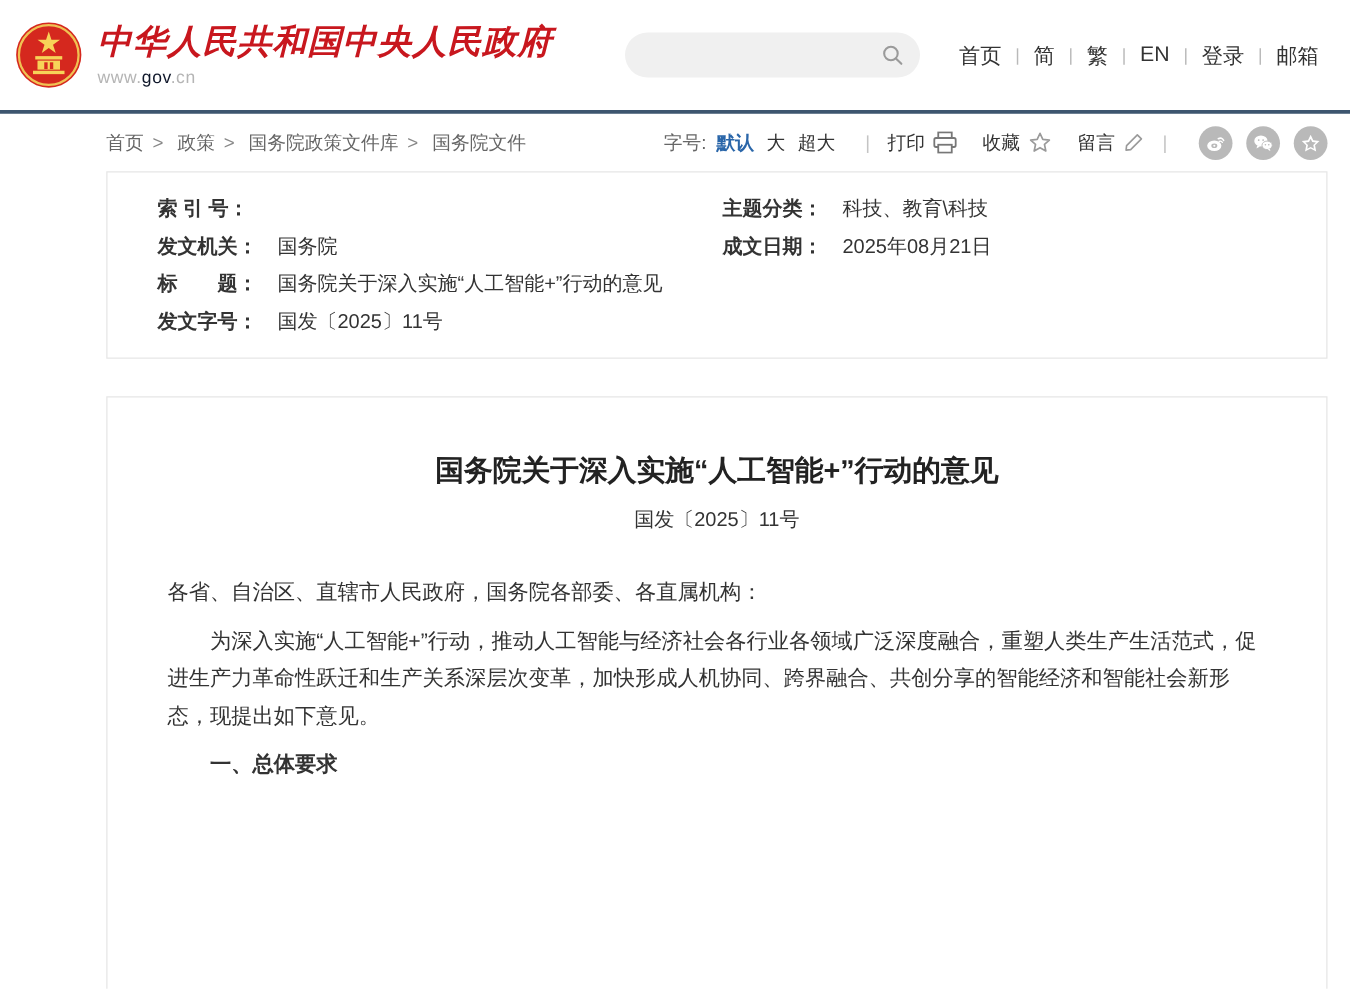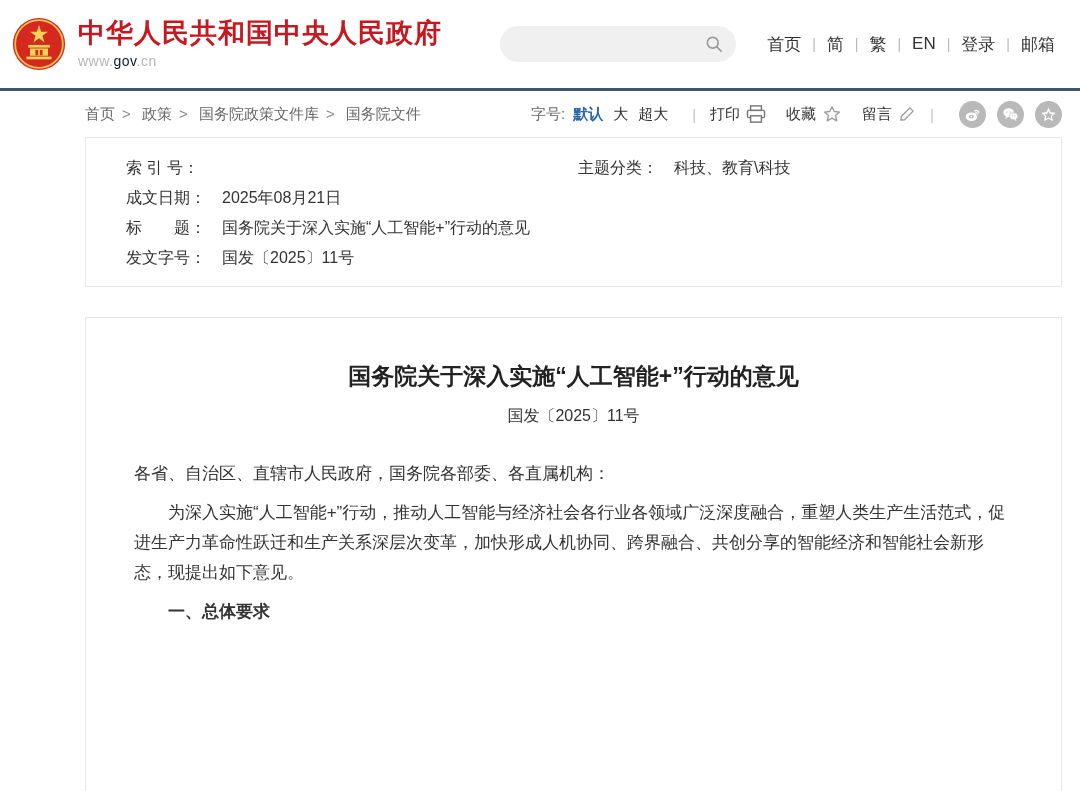--- a/index.html
+++ b/index.html
@@ -4,21 +4,21 @@
 <style>
   * { box-sizing: border-box; margin: 0; padding: 0; }
   html,body { width:1080px; height:791px; overflow:hidden; background:#fff;
     font-family:"Liberation Sans","DejaVu Sans",sans-serif; color:#333; }
 
   
   .header { height:88px; display:flex; align-items:center; padding:0 14px 0 12px; background:#fff; }
   .logo-wrap { display:flex; align-items:center; }
   .emblem { width:54px; height:54px; flex:0 0 auto; }
   .site-ident { margin-left:12px; }
-  .site-title { color:#c8171e; font-size:27px; font-weight:bold; letter-spacing:1px; line-height:1.1; }
+  .site-title { color:#c8171e; font-size:27px; font-weight:bold; letter-spacing:1px; line-height:1.1;font-style:italic; }
   .site-url { font-size:14px; color:#b5b5b5; margin-top:4px; letter-spacing:.5px; }
   .site-url .gov { color:#0f172a; }
   .header-right { margin-left:auto; display:flex; align-items:center; }
   .search-box { width:236px; height:36px; background:#f0f0f0; border:none; border-radius:18px;
     display:flex; align-items:center; padding:0 12px 0 16px; }
   .search-input { flex:1; border:none; background:transparent; outline:none; font-size:14px; color:#333; }
   .search-icon { width:20px; height:20px; }
   .top-nav { display:flex; align-items:center; margin-left:20px; font-size:17px; color:#333; }
   .top-nav a { color:#333; text-decoration:none; padding:0 11px; white-space:nowrap; }
   .nav-sep { color:#b9b9b9; font-size:14px; }
@@ -40,21 +40,21 @@
   .tool-btn svg { margin-left:6px; }
   .share-group { display:flex; align-items:center; }
   .share-circle { width:27px; height:27px; border-radius:50%; background:#b9b9b9; margin-left:11px;
     display:flex; align-items:center; justify-content:center; cursor:pointer; }
 
   
   .meta-box { border:1px solid #e6e6e6; padding:15px 20px 13px 40px; background:#fff; }
   .meta-grid { display:grid; grid-template-columns:452px 1fr; row-gap:0; }
   .meta-cell { display:flex; line-height:30px; font-size:16px; white-space:nowrap; }
   .meta-cell.full { grid-column:1 / -1; }
-  .meta-label { font-weight:normal; color:#333; width:96px; flex:0 0 auto; }
+  .meta-label { font-weight:bold; color:#333; width:96px; flex:0 0 auto; }
   .meta-value { color:#333; }
 
   
   .article-box { border:1px solid #e6e6e6; margin-top:30px; padding:42px 48px 60px; background:#fff; height:620px; }
   .doc-title { text-align:center; font-size:23px; font-weight:bold; color:#222; line-height:1.4; }
   .doc-number { text-align:center; font-size:16px; color:#333; margin-top:14px; }
   .doc-body { margin-top:32px; font-size:17px; line-height:30px; color:#333; }
   .doc-body p { margin-bottom:9px; }
   .doc-body p.indent { text-indent:2em; }
   .doc-body p.section-head { text-indent:2em; font-weight:bold; }
@@ -175,20 +175,24 @@
   <div class="meta-box">
     <div class="meta-grid">
       <div class="meta-cell">
         <span class="meta-label">索 引 号：</span>
       </div>
       <div class="meta-cell">
         <span class="meta-label">主题分类：</span>
         <span class="meta-value">科技、教育\科技</span>
       </div>
       <div class="meta-cell">
+        <span class="meta-label">发文机关：</span>
+        <span class="meta-value">国务院</span>
+      </div>
+      <div class="meta-cell">
         <span class="meta-label">成文日期：</span>
         <span class="meta-value">2025年08月21日</span>
       </div>
       <div class="meta-cell full">
         <span class="meta-label">标　　题：</span>
         <span class="meta-value">国务院关于深入实施“人工智能+”行动的意见</span>
       </div>
       <div class="meta-cell">
         <span class="meta-label">发文字号：</span>
         <span class="meta-value">国发〔2025〕11号</span>

